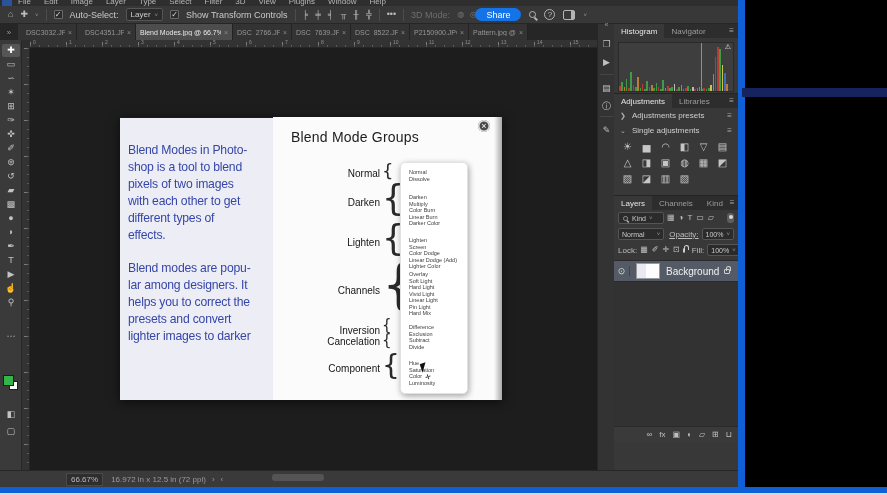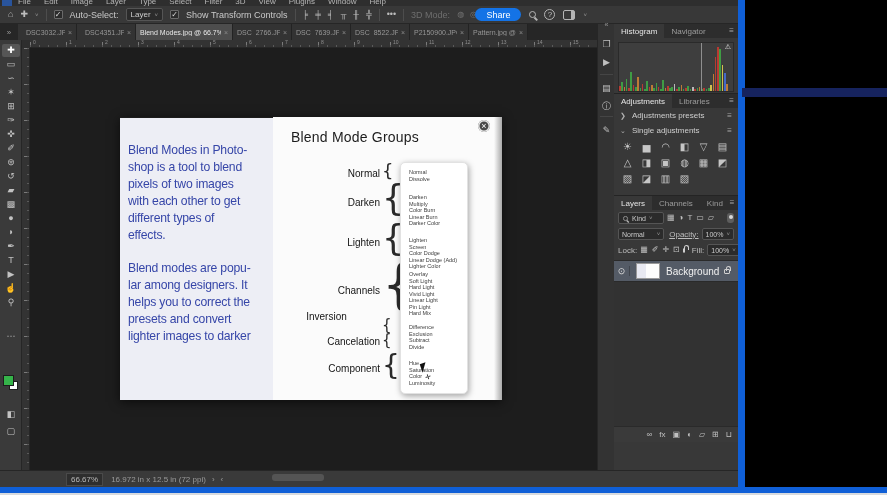--- a/index.html
+++ b/index.html
@@ -335,21 +335,21 @@
           <div class="doc-close">×</div>
           <div id="bm-groups">
               <div class="bm-label" style="top: 51px;">Normal</div>
               <div class="bm-brace" style="font-size: 18px; top: 45.48px;">{</div>
               <div class="bm-label" style="top: 80px;">Darken</div>
               <div class="bm-brace" style="font-size: 35px; top: 64.4px;">{</div>
               <div class="bm-label" style="top: 120px;">Lighten</div>
               <div class="bm-brace" style="font-size: 35px; top: 104.4px;">{</div>
               <div class="bm-label" style="top: 168px;">Channels</div>
               <div class="bm-brace" style="font-size: 53px; top: 140.88px;">{</div>
-              <div class="bm-label" style="top: 194px; text-align: center;">Inversion</div>
+              <div class="bm-label" style="top: 208px;">Inversion</div>
               <div class="bm-brace" style="font-size: 15px; top: 200.64px;">{</div>
               <div class="bm-label" style="top: 219px;">Cancelation</div>
               <div class="bm-brace" style="font-size: 15px; top: 215.64px;">{</div>
               <div class="bm-label" style="top: 246px;">Component</div>
               <div class="bm-brace" style="font-size: 28px; top: 234.72px;">{</div>
             </div>
           <div class="bm-popup" id="bm-popup">
               <div class="bm-block" style="top: 6px;">
                 <div class="bm-item">Normal</div>
                 <div class="bm-item">Dissolve</div>

